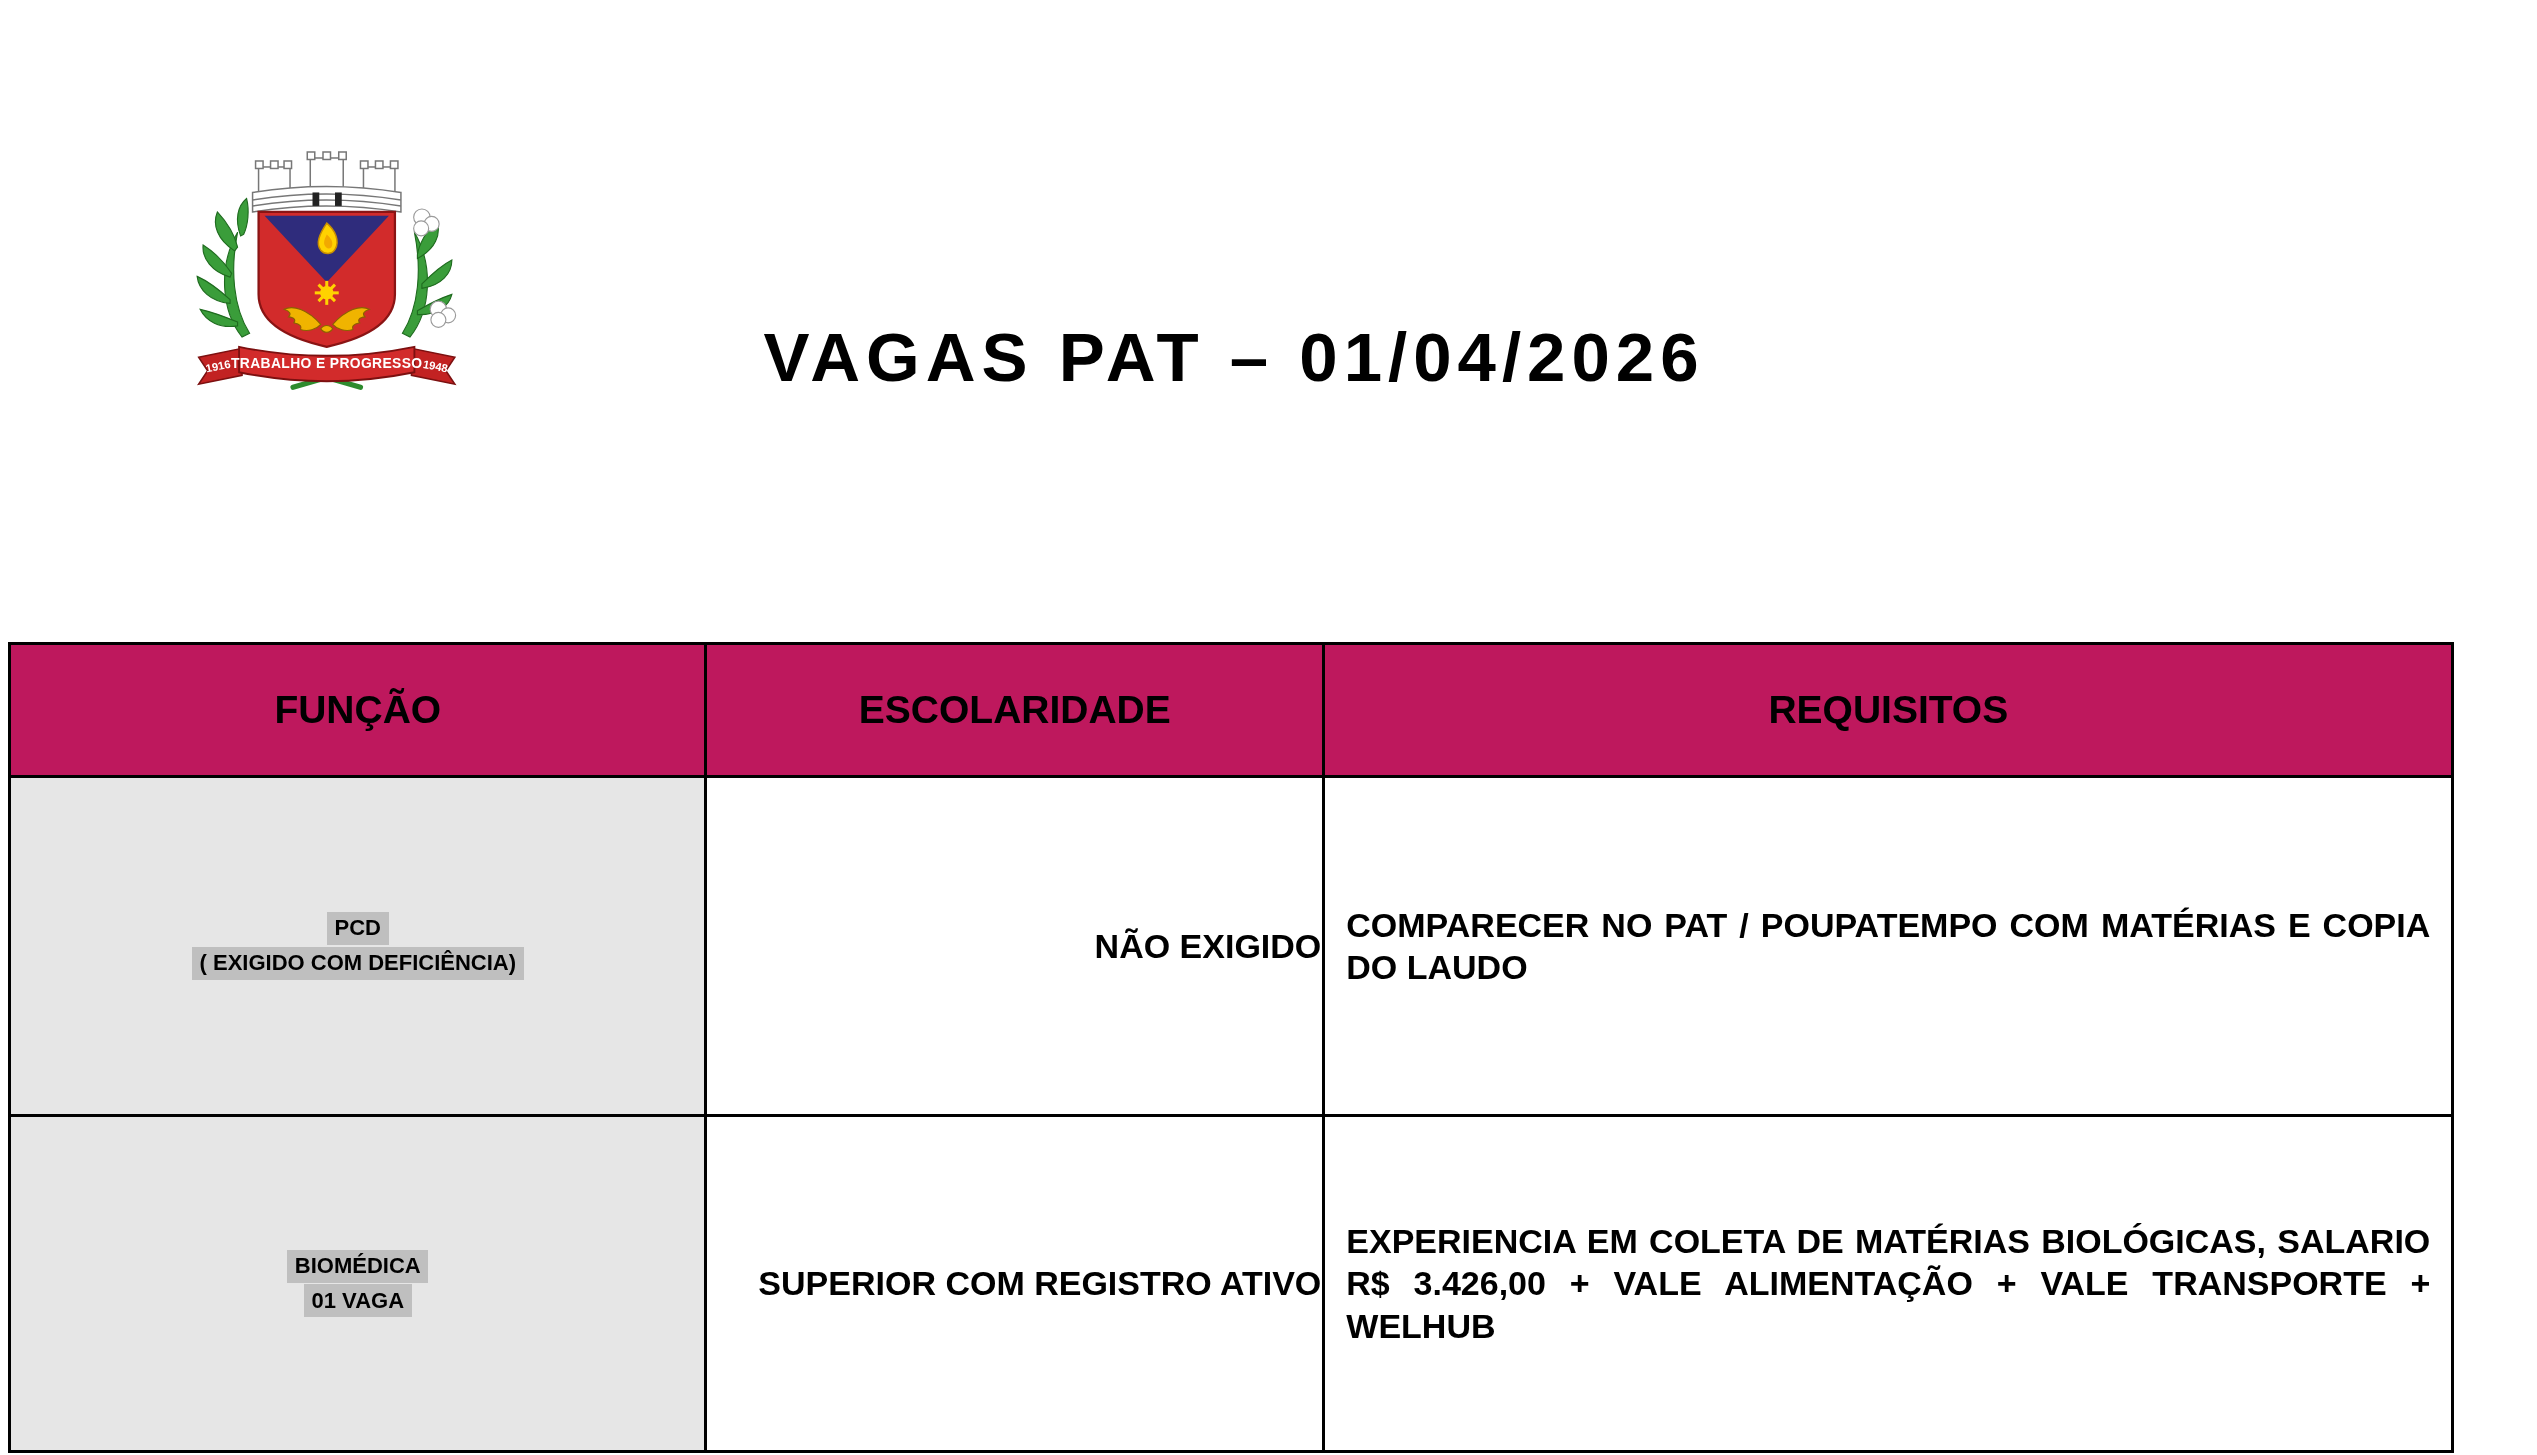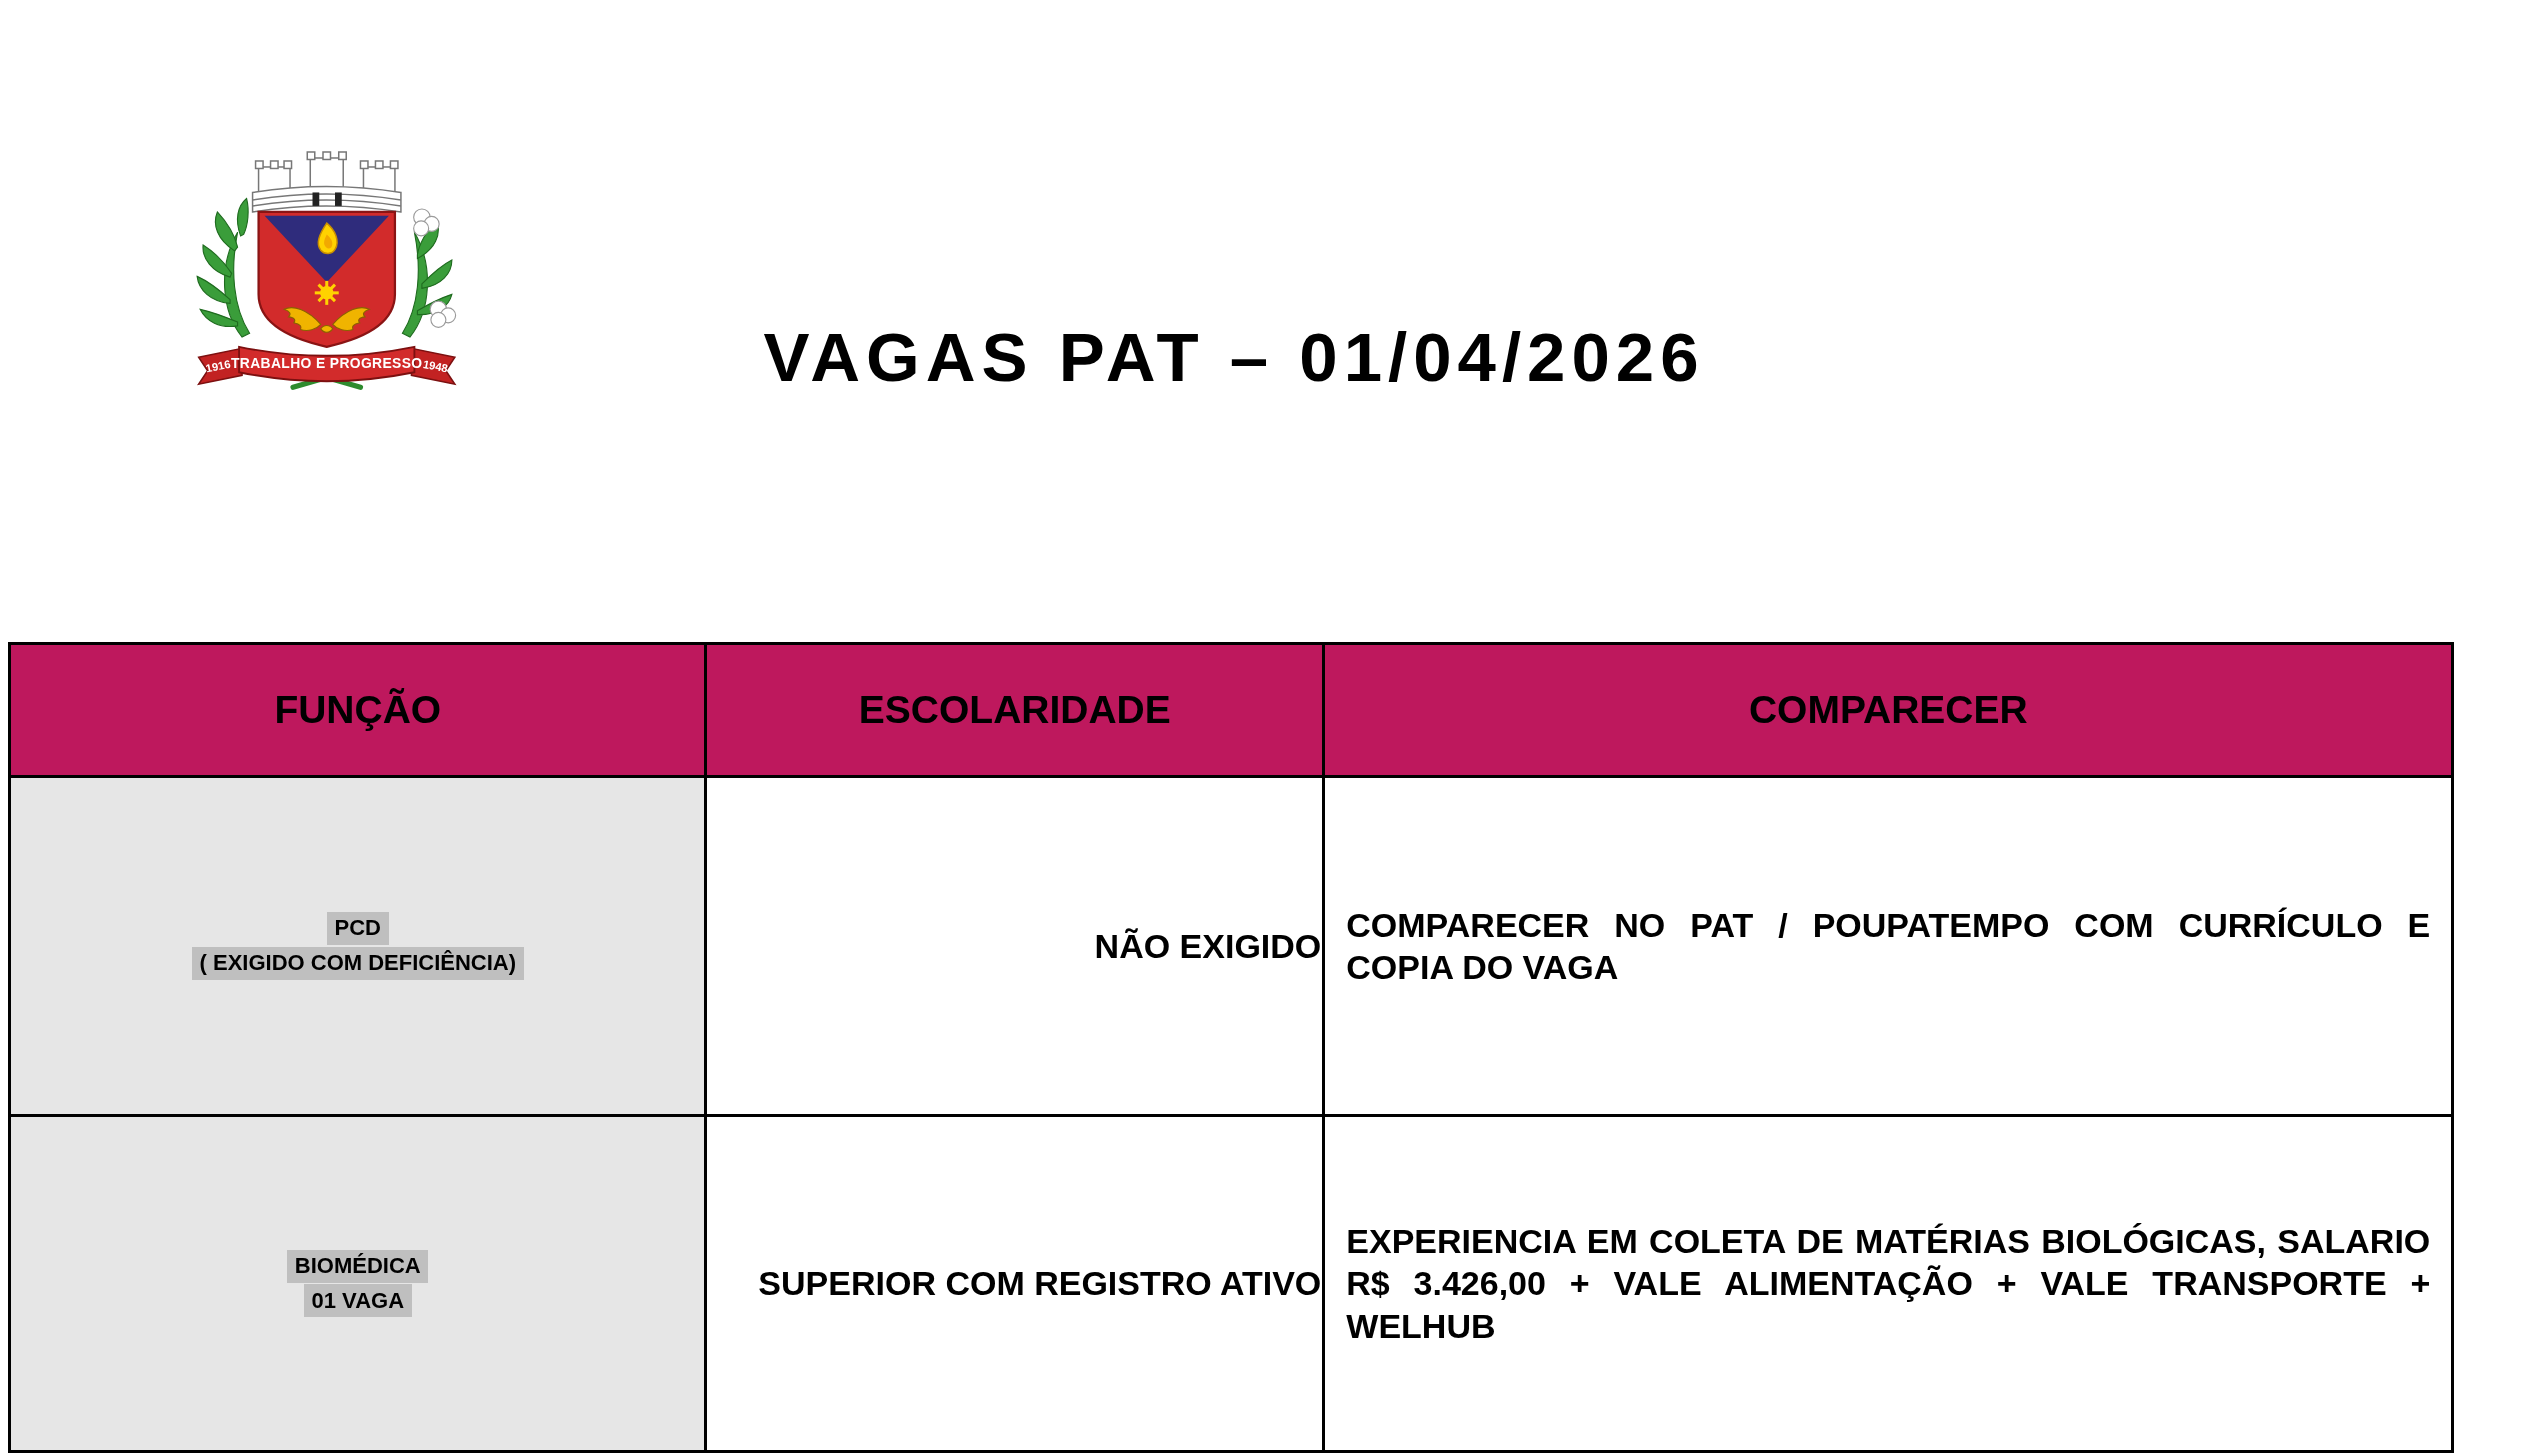--- a/index.html
+++ b/index.html
@@ -187,31 +187,31 @@
 <table class="vagas">
   <colgroup>
     <col style="width:696px">
     <col style="width:618px">
     <col style="width:1129px">
   </colgroup>
   <thead>
     <tr>
       <th>FUNÇÃO</th>
       <th>ESCOLARIDADE</th>
-      <th>COMPARECER</th>
+      <th>REQUISITOS</th>
     </tr>
   </thead>
   <tbody>
     <tr class="row-1">
       <td class="cell-funcao">
         <div class="funcao-line"><span class="hl">PCD</span></div>
         <div class="funcao-line"><span class="hl">( EXIGIDO COM DEFICIÊNCIA)</span></div>
       </td>
       <td class="cell-escolaridade">NÃO EXIGIDO</td>
-      <td class="cell-requisitos">COMPARECER NO PAT / POUPATEMPO COM CURRÍCULO E COPIA DO VAGA</td>
+      <td class="cell-requisitos">COMPARECER NO PAT / POUPATEMPO COM MATÉRIAS E COPIA DO LAUDO</td>
     </tr>
     <tr class="row-2">
       <td class="cell-funcao">
         <div class="funcao-line"><span class="hl">BIOMÉDICA</span></div>
         <div class="funcao-line"><span class="hl">01 VAGA</span></div>
       </td>
       <td class="cell-escolaridade">SUPERIOR COM REGISTRO ATIVO</td>
       <td class="cell-requisitos">EXPERIENCIA EM COLETA DE MATÉRIAS BIOLÓGICAS, SALARIO R$ 3.426,00 + VALE ALIMENTAÇÃO + VALE TRANSPORTE + WELHUB</td>
     </tr>
   </tbody>

